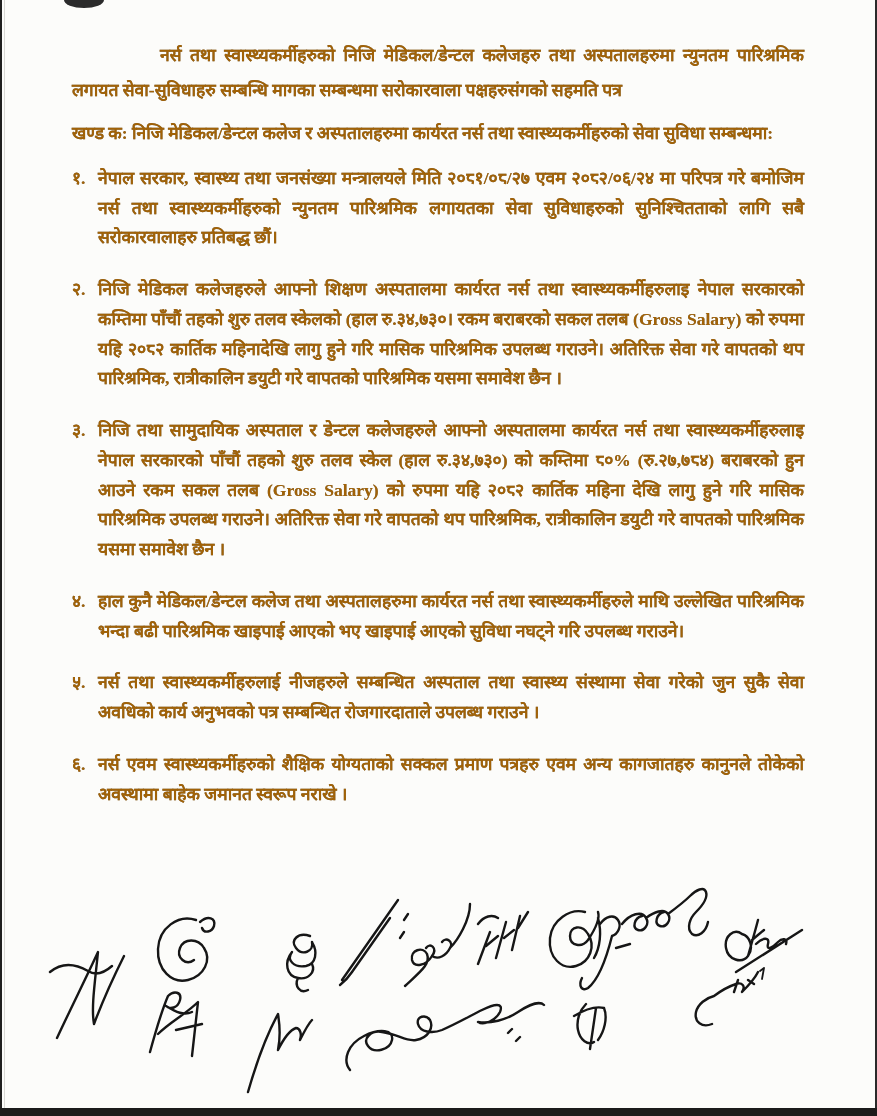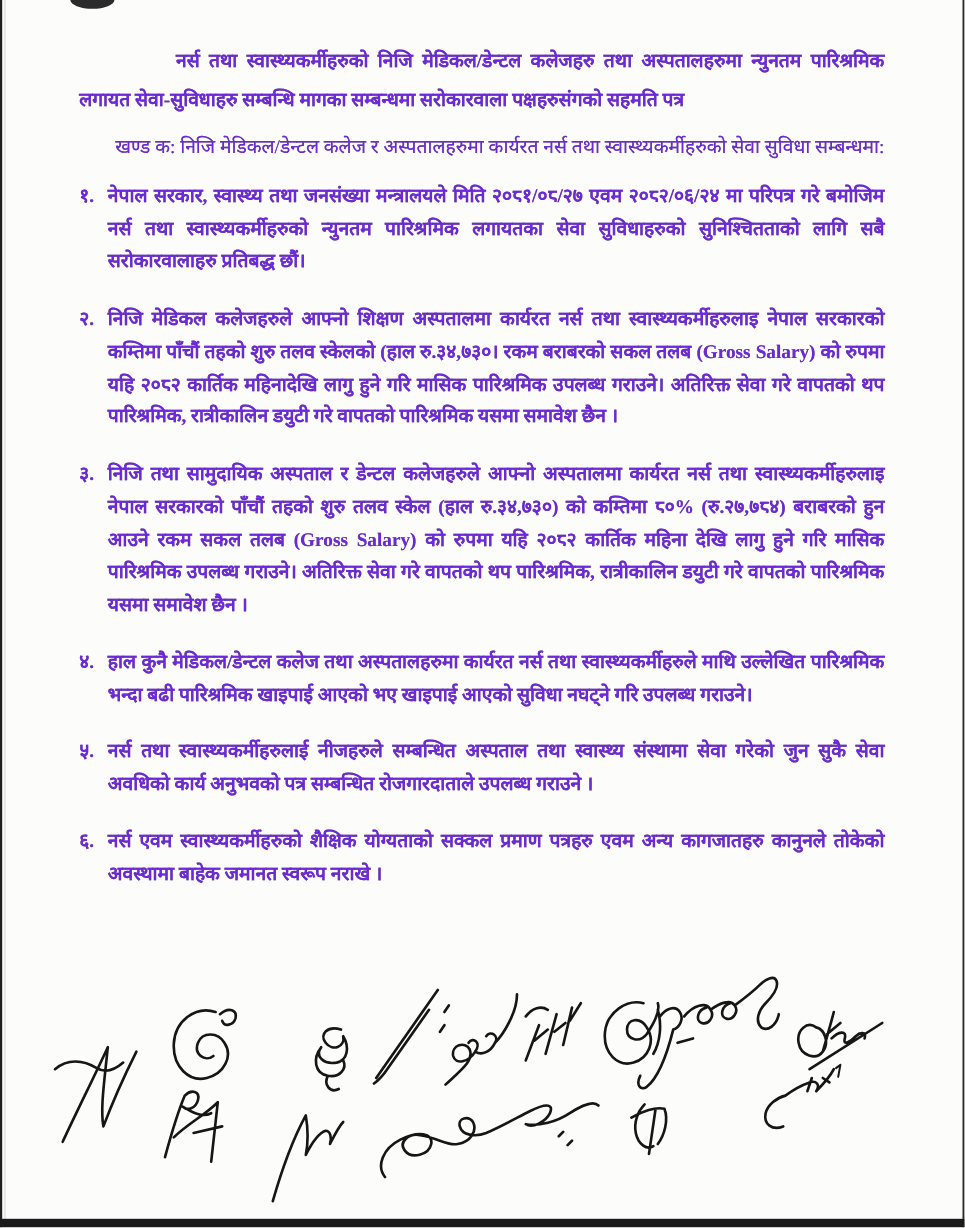--- a/index.html
+++ b/index.html
@@ -3,21 +3,21 @@
 <meta charset="utf-8">
 <style>
   html,body{margin:0;padding:0;background:#e8e8e8;}
   .page{
     position:relative;
     width:877px;height:1116px;
     margin:0 auto;
     background:#fcfcfa;
     overflow:hidden;
     font-family:"Liberation Serif","DejaVu Serif",serif;
-    color:#6d28d9;
+    color:#a16207;
   }
   
   .edge-left{position:absolute;left:0;top:0;width:2px;height:1116px;background:#1f1f1f;}
   .edge-left-faint{position:absolute;left:4px;top:0;width:1px;height:1116px;background:#d8d8d4;}
   .edge-right{position:absolute;right:0;top:0;width:2px;height:1116px;background:#2a2a2a;}
   .edge-bottom{position:absolute;left:0;bottom:0;width:877px;height:8px;background:#1b1b1b;}
   .binder-mark{
     position:absolute;left:64px;top:-8px;width:40px;height:16px;
     background:#2b2b2b;border-radius:50%;
   }
@@ -28,23 +28,23 @@
     text-shadow:0 0 .5px rgba(30,30,30,.55);
   }
   .doc-title{
     font-weight:bold;
     line-height:2.0;
     text-align:justify;
     text-indent:88px;
     margin:0 0 8px 0;
   }
   .section-heading{
-    font-weight:normal;
+    font-weight:bold;
     line-height:2.05;
-    text-align:right;
+    text-align:left;
     margin:0 0 12px 0;
   }
   .items{margin:0;padding:0;list-style:none;}
   .item{
     display:flex;
     margin:0 0 22px 0;
     line-height:1.7;
   }
   .item-number{
     flex:0 0 26px;

